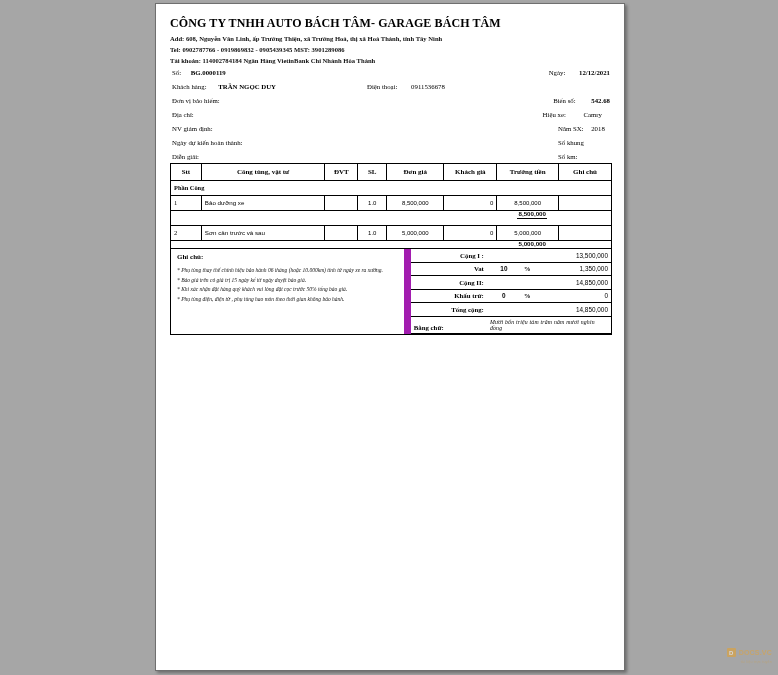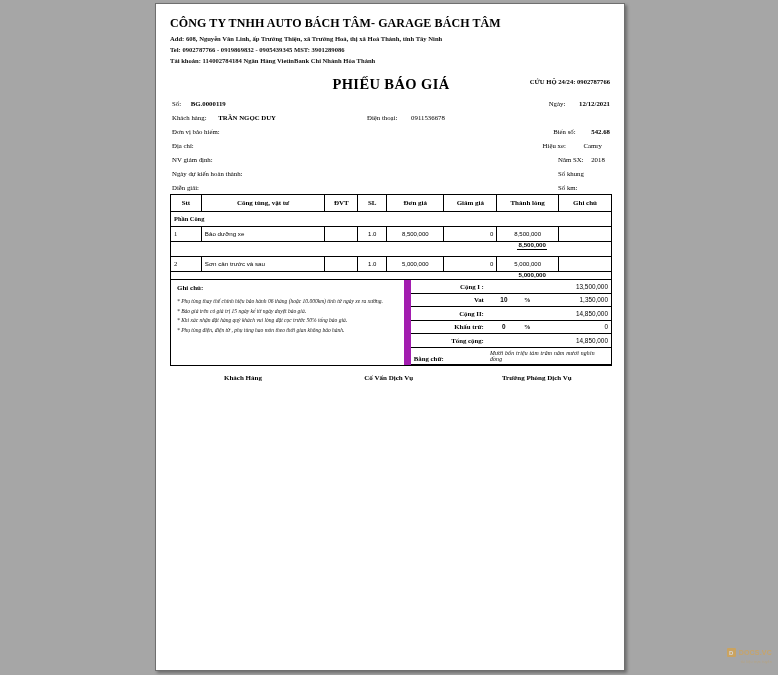--- a/index.html
+++ b/index.html
@@ -145,27 +145,20 @@
 
       <div class="hdr">
         <div class="hdr-txt">
           <div class="co-name">CÔNG TY TNHH AUTO BÁCH TÂM- GARAGE BÁCH TÂM</div>
           <div class="co-line">Add: 608, Nguyễn Văn Linh, ấp Trường Thiện, xã Trường Hoà, thị xã Hoà Thành, tỉnh Tây Ninh</div>
           <div class="co-line">Tel: 0902787766  - 0919869832 - 0905439345    MST:  3901289086</div>
           <div class="co-line">Tài khoản: 114002784184 Ngân Hàng VietinBank Chi Nhánh Hòa Thành</div>
         </div>
       </div>
 
-      <div class="title-row">
-        <div class="doc-title">PHIẾU BÁO GIÁ</div>
-        <div class="cuuho">
-          <span>CỨU HỘ 24/24:</span>
-          <span>0902787766</span>
-        </div>
-      </div>
 
       <div class="meta">
         <div class="m" style="left:2px;  top:0px;">
           <span class="lab">Số:</span>
           <span class="val" style="margin-left:8px;">BG.0000119</span>
         </div>
         <div class="m" style="right:2px; top:0px;">
           <span class="lab">Ngày:</span>
           <span class="val" style="margin-left:12px;">12/12/2021</span>
         </div>
@@ -236,22 +229,22 @@
             <col style="width:14%">
             <col style="width:12%">
         </colgroup>
         <thead>
           <tr>
             <th>Stt</th>
             <th>Công tùng, vật tư</th>
             <th>ĐVT</th>
             <th>SL</th>
             <th>Đơn giá</th>
-            <th>Giảm giá</th>
-            <th>Thành lòng</th>
+            <th>Khách giá</th>
+            <th>Trưởng tiền</th>
             <th>Ghi chú</th>
           </tr>
         </thead>
         <tbody>
           <tr>
             <td class="sec-hdr" colspan="8">Phần Công</td>
           </tr>
 
           <tr>
             <td class="c-stt">1</td>
@@ -332,25 +325,20 @@
               </tr>
               <tr class="bc-row">
                 <td class="bc-lab">Bằng chữ:</td>
                 <td class="bc-val" colspan="3">Mười bốn triệu  tám trăm năm mươi nghìn  đồng</td>
               </tr>
             </tbody>
           </table>
         </div>
       </div>
 
-      <div class="sigs">
-        <div class="sig sig1">Khách Hàng</div>
-        <div class="sig sig2">Cố Vấn Dịch Vụ</div>
-        <div class="sig sig3">Trưởng Phòng Dịch Vụ</div>
-      </div>
 
     </div>
   </div>
 
   <div id="watermark">
     <span class="wm-badge">D</span>
     <span class="wm-txt">DOCS.VC</span>
   </div>
   <div class="wm-sub">tài liệu trực tuyến</div>
 </div>

